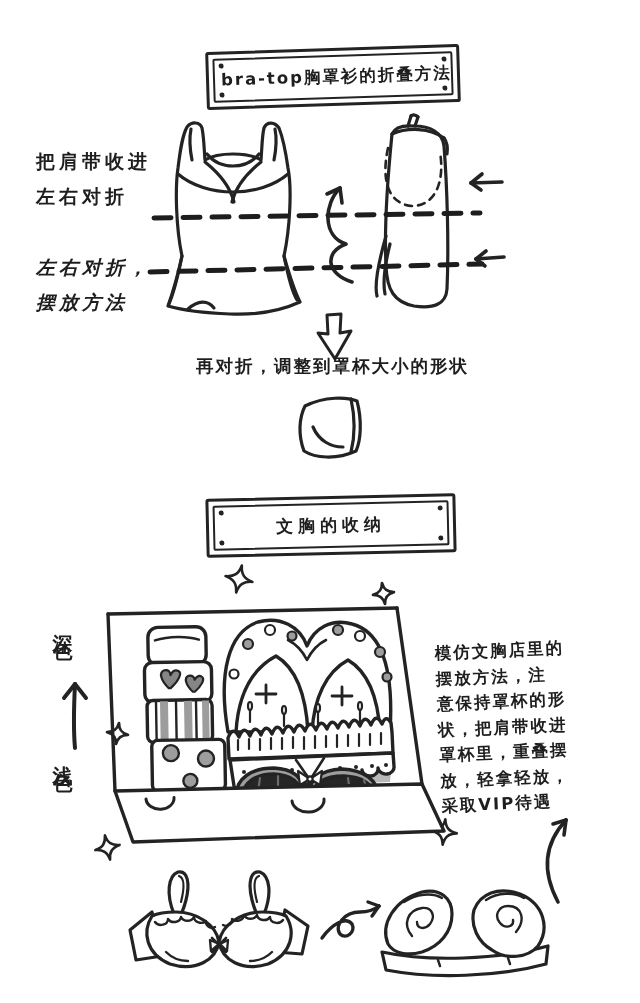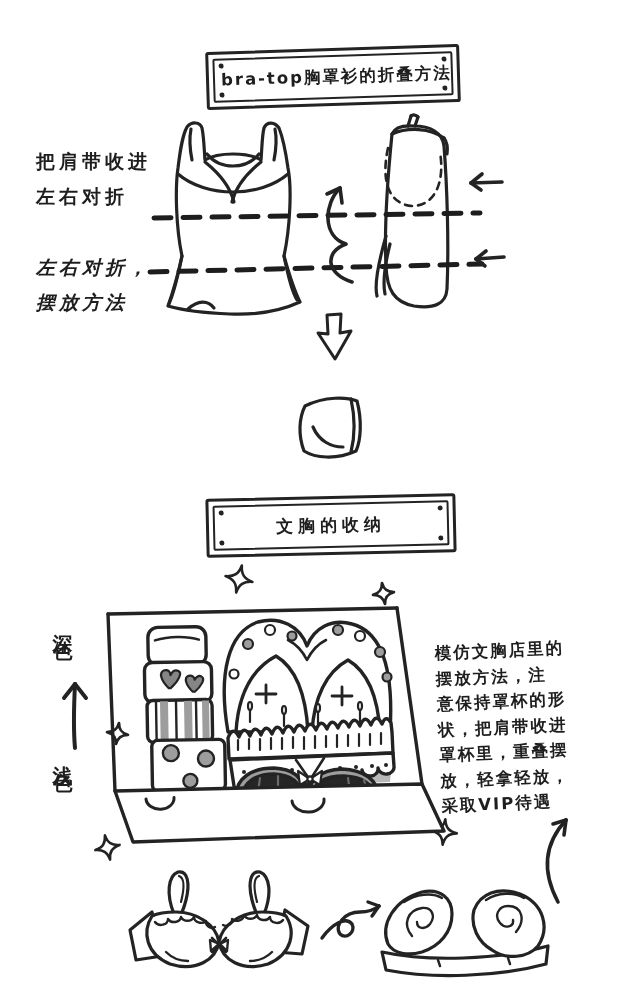--- a/index.html
+++ b/index.html
@@ -106,20 +106,21 @@
       <path d="M 36 11 L 8 13"></path>
         <path d="M 8 13 L 18 5"></path>
         <path d="M 8 13 L 17 20"></path>
     </g>
   </svg>
 
   <svg class="abs" style="left:310px;top:312px;" width="48" height="52" viewBox="0 0 48 52">
     <path d="M 17 3 L 31 2 L 30 21 L 41 19 L 25 47 L 8 21 L 18 22 Z" fill="#fff" stroke="#232323" stroke-width="3" stroke-linejoin="round"></path>
   </svg>
 
+  <div class="abs caption" style="left:196px;top:354px;">再对折，调整到罩杯大小的形状</div>
 
   <svg class="abs" style="left:291px;top:390px;" width="78" height="75" viewBox="0 0 78 75">
     <g stroke="#232323" stroke-width="3.2" stroke-linecap="round" stroke-linejoin="round" fill="none">
       <path fill="#fff" d="M 14 16 C 34 6 56 7 66 11 C 71 30 70 50 65 61 C 45 70 24 68 13 61 C 7 45 8 28 14 16 Z"></path>
       <path d="M 60 9 C 64 27 64 46 60 62"></path>
       <path d="M 22 37 C 28 51 40 57 52 57"></path>
     </g>
   </svg>
 
   <div class="tbox" style="left:206px;top:496px;width:236px;transform:rotate(-1.3deg);">

